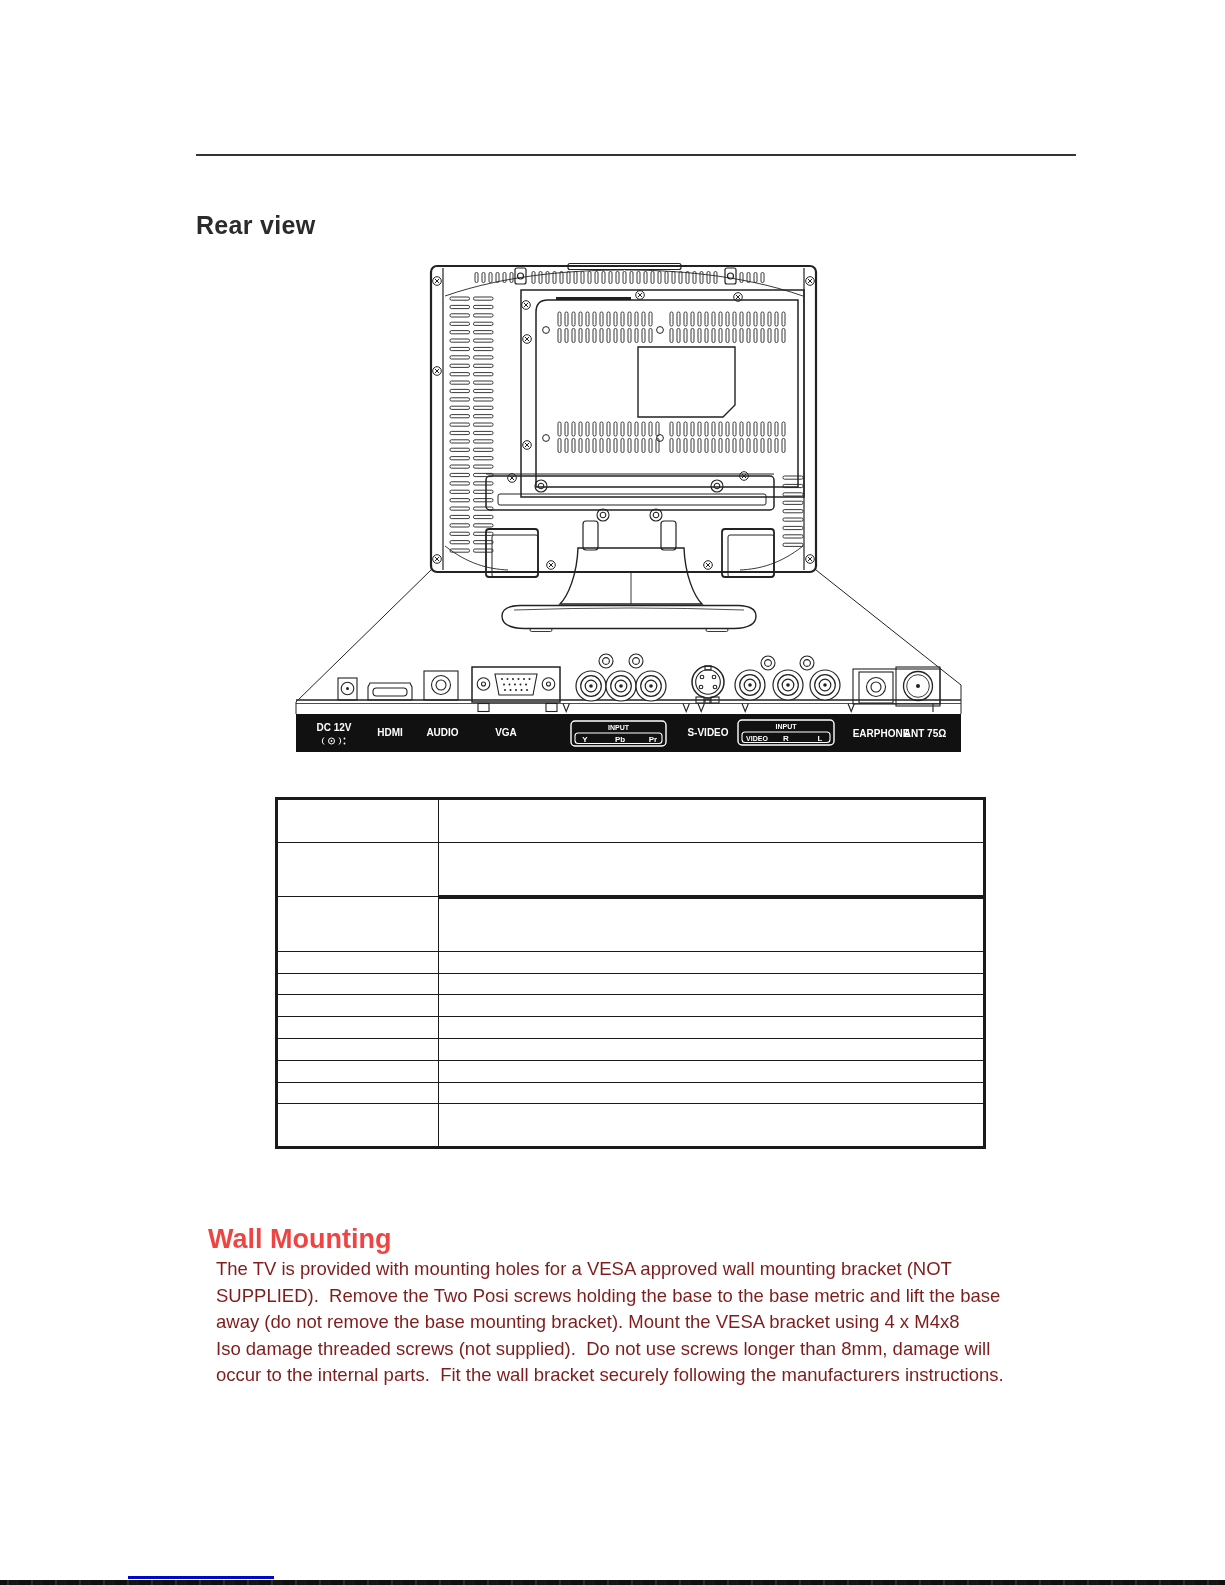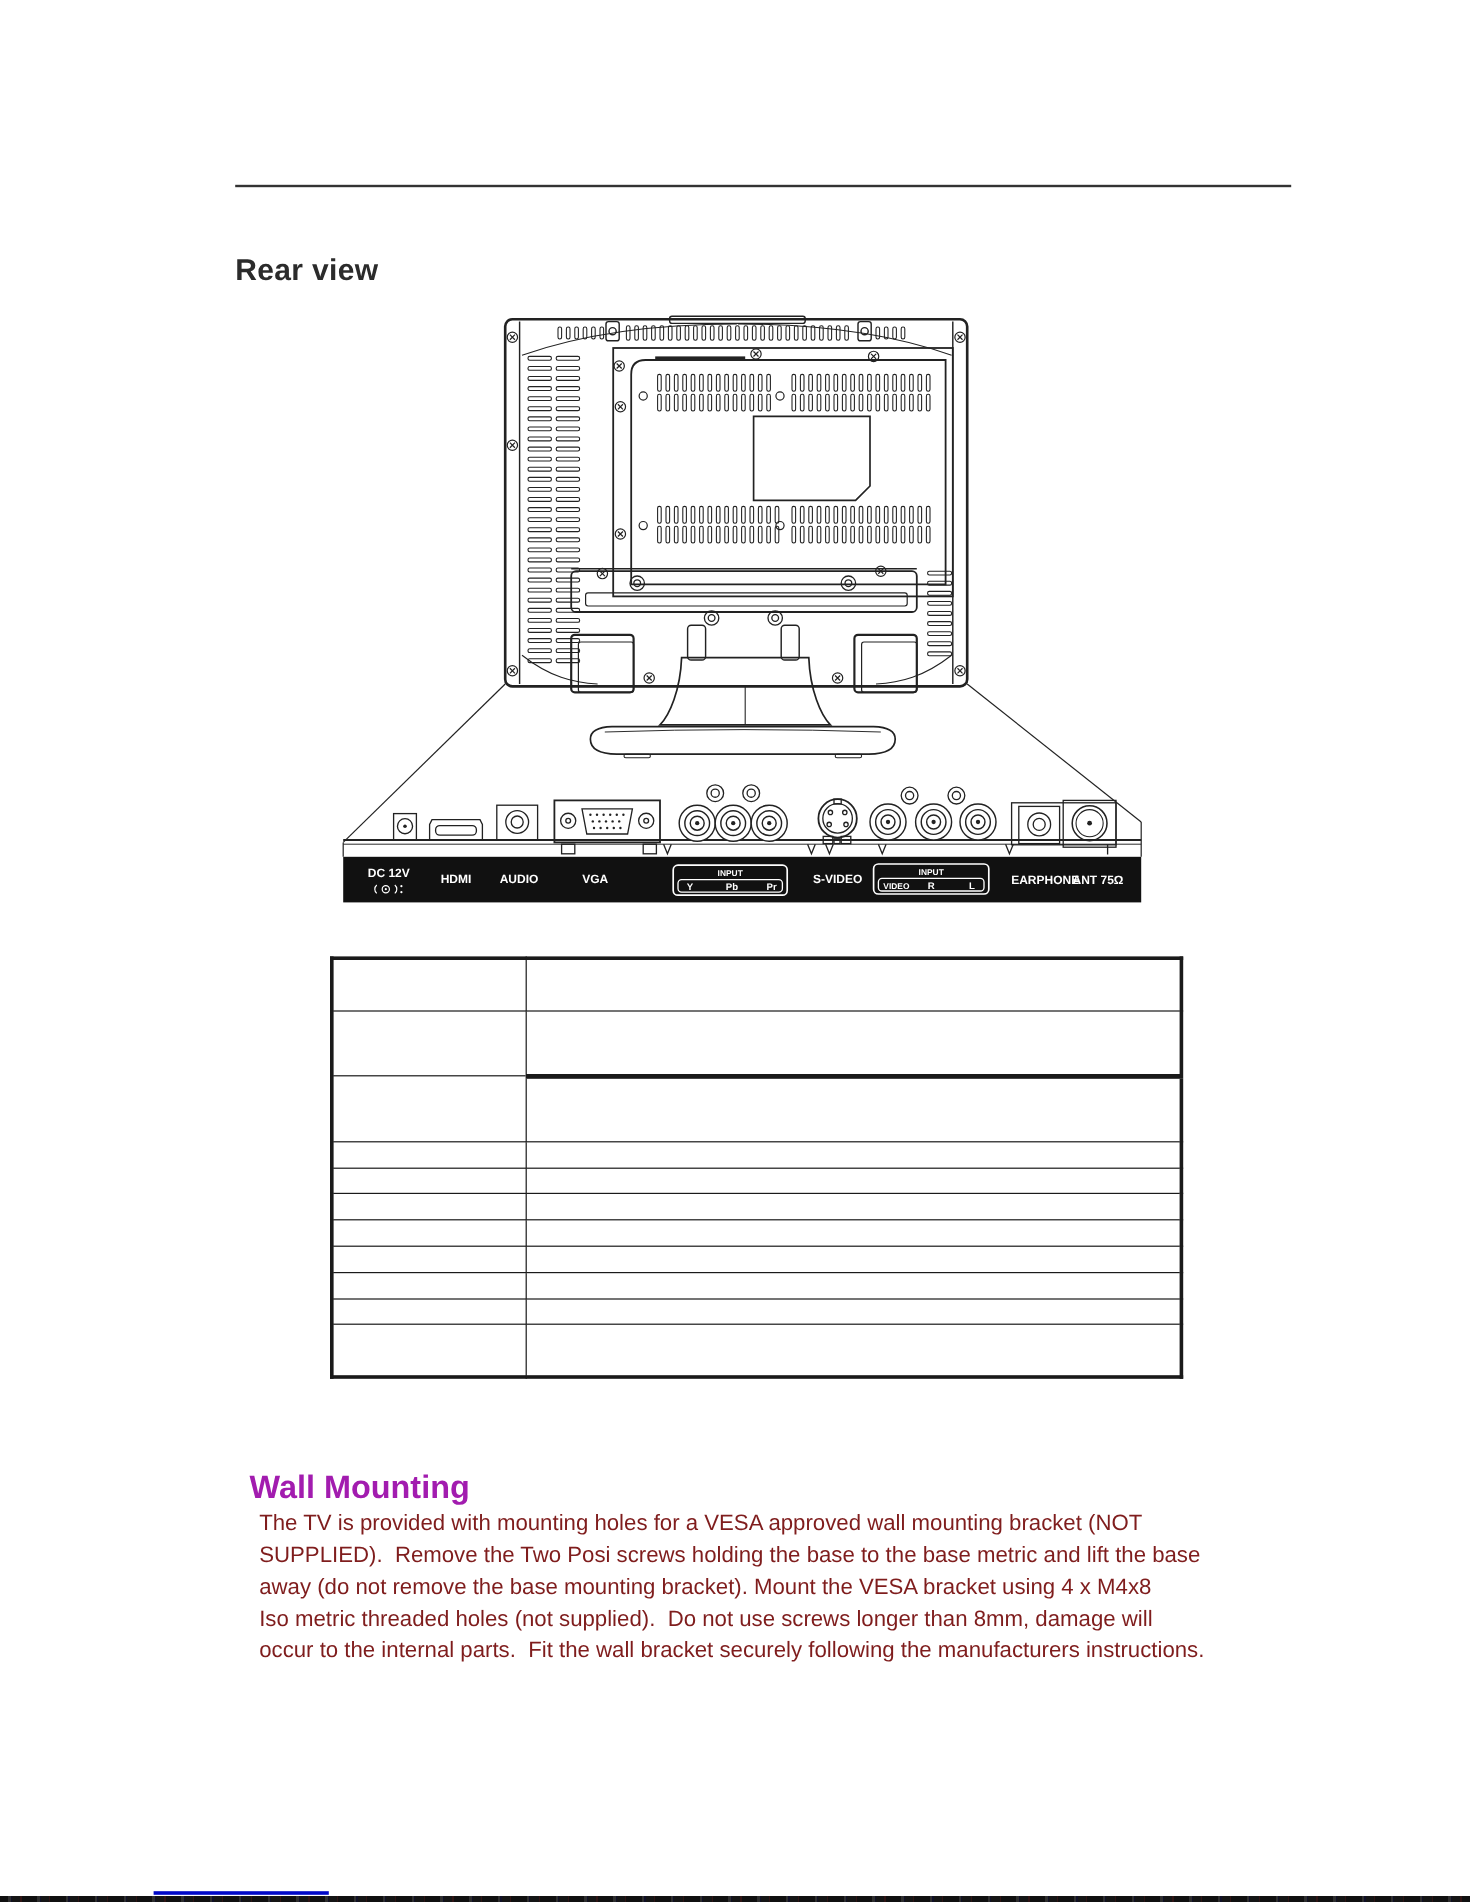--- a/index.html
+++ b/index.html
@@ -3,33 +3,33 @@
 <meta charset="utf-8">
 <style>
   html,body{margin:0;padding:0;}
   body{
     width:1225px;height:1585px;position:relative;background:#fff;
     font-family:"Liberation Sans", sans-serif;color:#222;overflow:hidden;
   }
   .abs{position:absolute;}
   #top-rule{left:196px;top:154px;width:880px;height:2px;background:#333;}
   #rear-heading{left:196px;top:182px;font-size:25px;font-weight:bold;color:#2b2b2b;letter-spacing:.3px;margin-top:29px;}
-  #fig{left:268px;top:250px;width:700px;height:510px;}
+  #fig{left:278px;top:250px;width:700px;height:510px;}
   #fig svg{display:block;width:700px;height:510px;}
   .ln{stroke:#222;fill:none;}
   .slat{stroke:#222;fill:none;stroke-width:.9;}
   .bar-label{fill:#fff;font-family:"Liberation Sans",sans-serif;font-weight:bold;font-size:10px;text-anchor:middle;}
   .bar-label-sm{fill:#fff;font-family:"Liberation Sans",sans-serif;font-weight:bold;font-size:7px;text-anchor:middle;}
   .bar-label-jk{fill:#fff;font-family:"Liberation Sans",sans-serif;font-weight:bold;font-size:8px;text-anchor:middle;}
   .wbox{stroke:#fff;fill:none;}
   #ports-table{position:absolute;left:275px;top:797px;width:711px;height:352px;border-collapse:collapse;table-layout:fixed;border:3px solid #1a1a1a;}
   #ports-table td{border:1.6px solid #1a1a1a;padding:0;}
   #ports-table td.c1{width:160px;}
   #ports-table tr.thick-after td.c2{border-bottom-width:4px;}
-  #wall-heading{left:208px;top:1224px;font-size:27px;font-weight:bold;color:#a21caf;}
+  #wall-heading{left:208px;top:1224px;font-size:27px;font-weight:bold;color:#ef4444;}
   #wall-para{left:216px;top:1256px;font-size:18.5px;line-height:26.6px;color:#7f1d1d;}
   .para-line{white-space:pre;}
   #footer-blue-line{left:128px;top:1576px;width:146px;height:3px;background:#0008c8;}
   #scan-strip{left:0;top:1580px;width:1225px;height:5px;
     background:repeating-linear-gradient(90deg,#101010 0 7px,#2e2e2e 7px 9px,#101028 9px 10px,#151515 10px 17px,#301414 17px 18px,#101010 18px 24px);}
 </style>
 </head>
 <body>
 
 <div class="abs" id="top-rule"></div>
@@ -576,18 +576,18 @@
         <td class="c2"></td>
       </tr>
   </tbody>
 </table>
 
 <div class="abs" id="wall-heading">Wall Mounting</div>
 <div class="abs" id="wall-para">
   <div class="para-line">The TV is provided with mounting holes for a VESA approved wall mounting bracket (NOT</div>
   <div class="para-line">SUPPLIED).  Remove the Two Posi screws holding the base to the base metric and lift the base</div>
   <div class="para-line">away (do not remove the base mounting bracket). Mount the VESA bracket using 4 x M4x8</div>
-  <div class="para-line">Iso metric threaded holes (not supplied).  Do not use screws longer than 8mm, damage will</div>
+  <div class="para-line">Iso damage threaded screws (not supplied).  Do not use screws longer than 8mm, damage will</div>
   <div class="para-line">occur to the internal parts.  Fit the wall bracket securely following the manufacturers instructions.</div>
 </div>
 
 <div class="abs" id="footer-blue-line"></div>
 <div class="abs" id="scan-strip"></div>
 
 </body></html>

